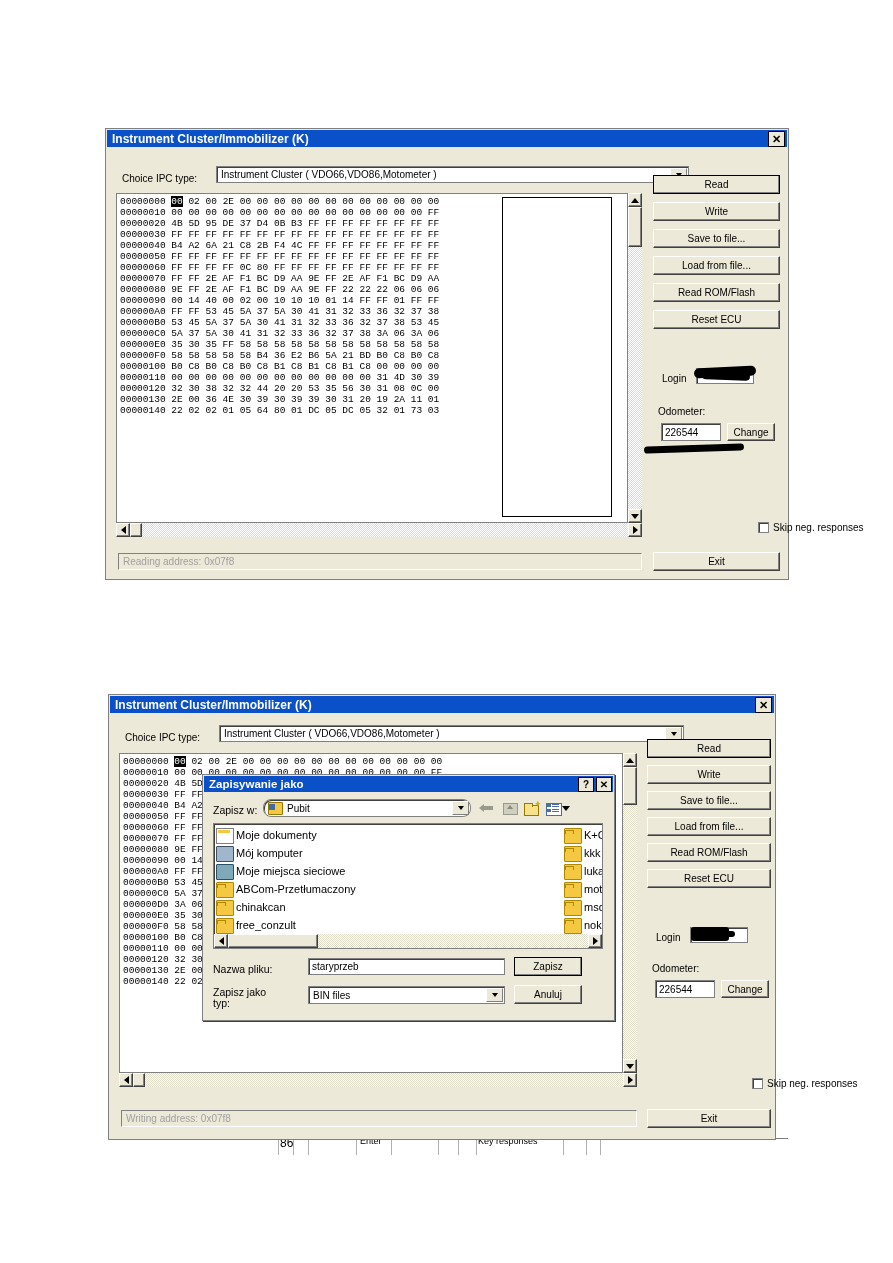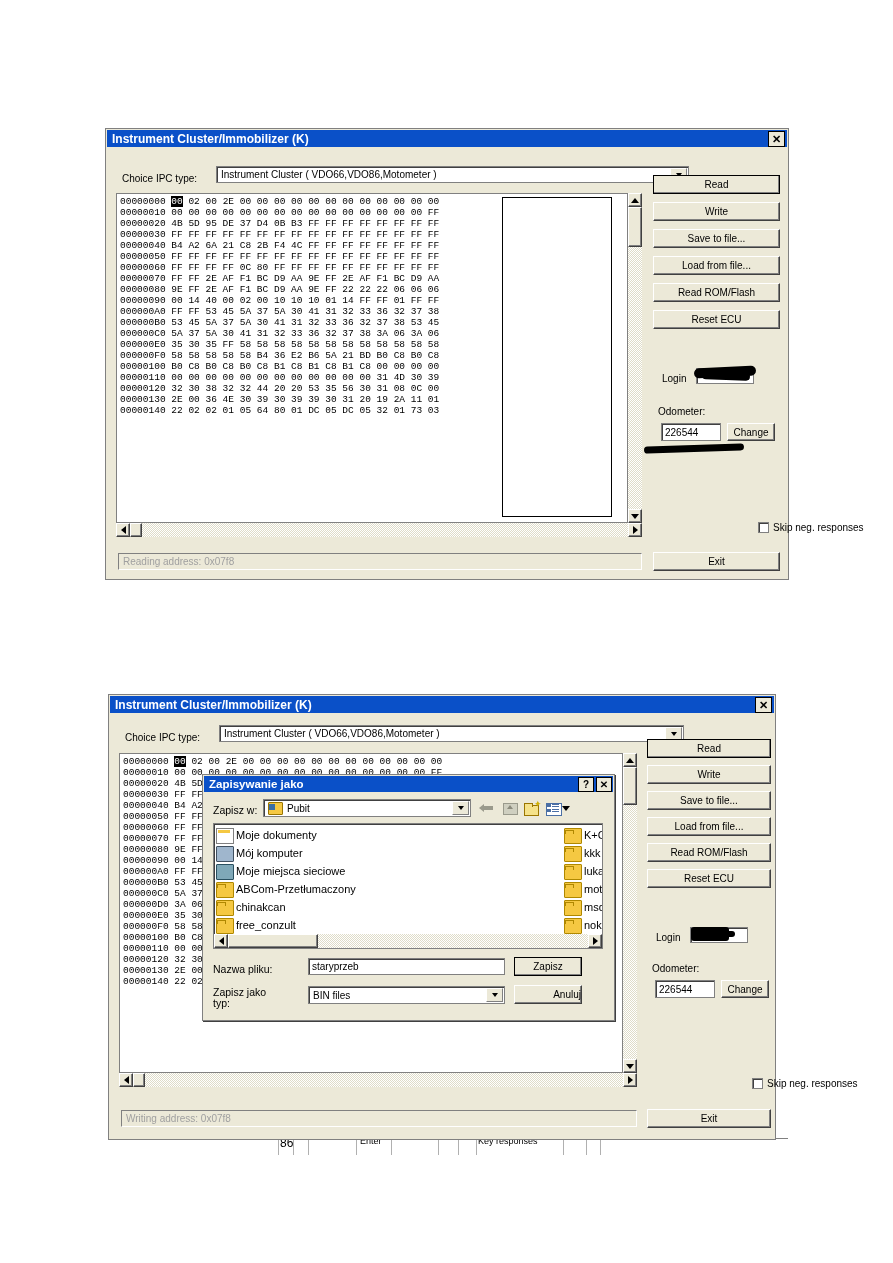--- a/index.html
+++ b/index.html
@@ -330,21 +330,21 @@
     <div class="dlg-btns">
       <div>
           <span>?</span>
         </div>
       <div>
           <span>✕</span>
         </div>
     </div>
 
     <div class="lbl" style="position:absolute;left:10px;top:29px;font-size:10.5px;">Zapisz w:</div>
-    <div class="combo" style="left:60px;top:24px;width:208px;height:18px;">
+    <div class="combo" style="left:60px;top:24px;width:208px;height:18px;border-radius:8px;">
       <span class="tbicon" style="margin-left:3px;">
         <span style="position:absolute;left:1px;top:2px;width:13px;height:11px;background:#f5c842;border:1px solid #9a7500;border-radius:1px;"></span>
         <span style="position:absolute;left:2px;top:4px;width:6px;height:6px;background:#3a6ea5;"></span>
       </span>
       <span class="cv" style="padding-left:2px;">Pubit</span>
       <span class="arrow">
           <i></i>
         </span>
     </div>
 
@@ -444,17 +444,17 @@
         <span>Zapisz</span>
       </div>
 
     <div class="lbl" style="position:absolute;left:10px;top:212px;font-size:10.5px;width:60px;white-space:normal;line-height:11px;">Zapisz jako typ:</div>
     <div class="combo" style="left:105px;top:211px;width:197px;height:18px;">
       <span class="cv">BIN files</span>
       <span class="arrow">
           <i></i>
         </span>
     </div>
-    <div class="btn" style="position:absolute;left:311px;top:210px;width:68px;height:19px;justify-content:flex-end;">
+    <div class="btn" style="position:absolute;left:311px;top:210px;width:68px;height:19px;">
         <span>Anuluj</span>
       </div>
   </div>
 </div>
 
 </body></html>

